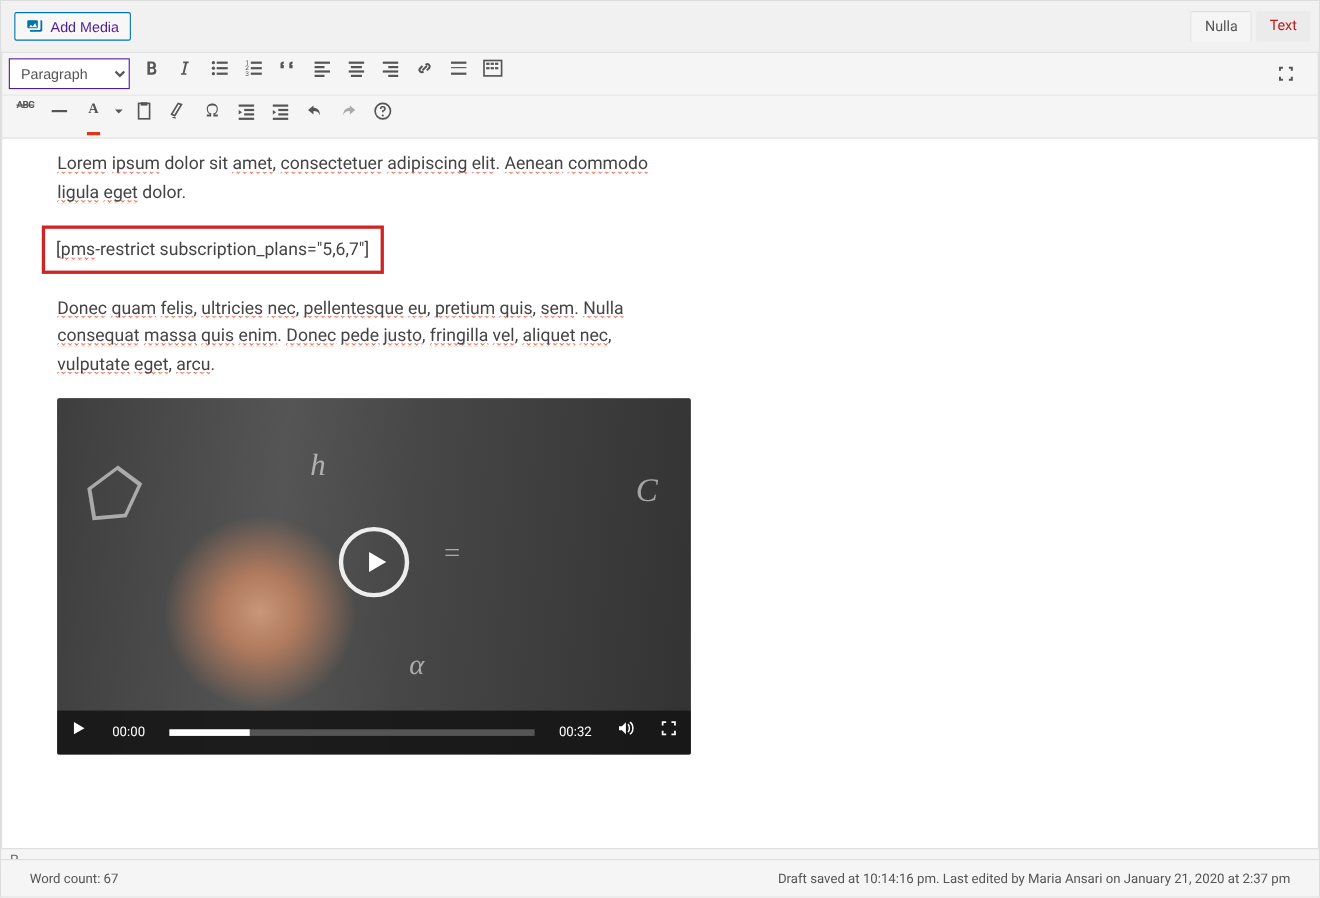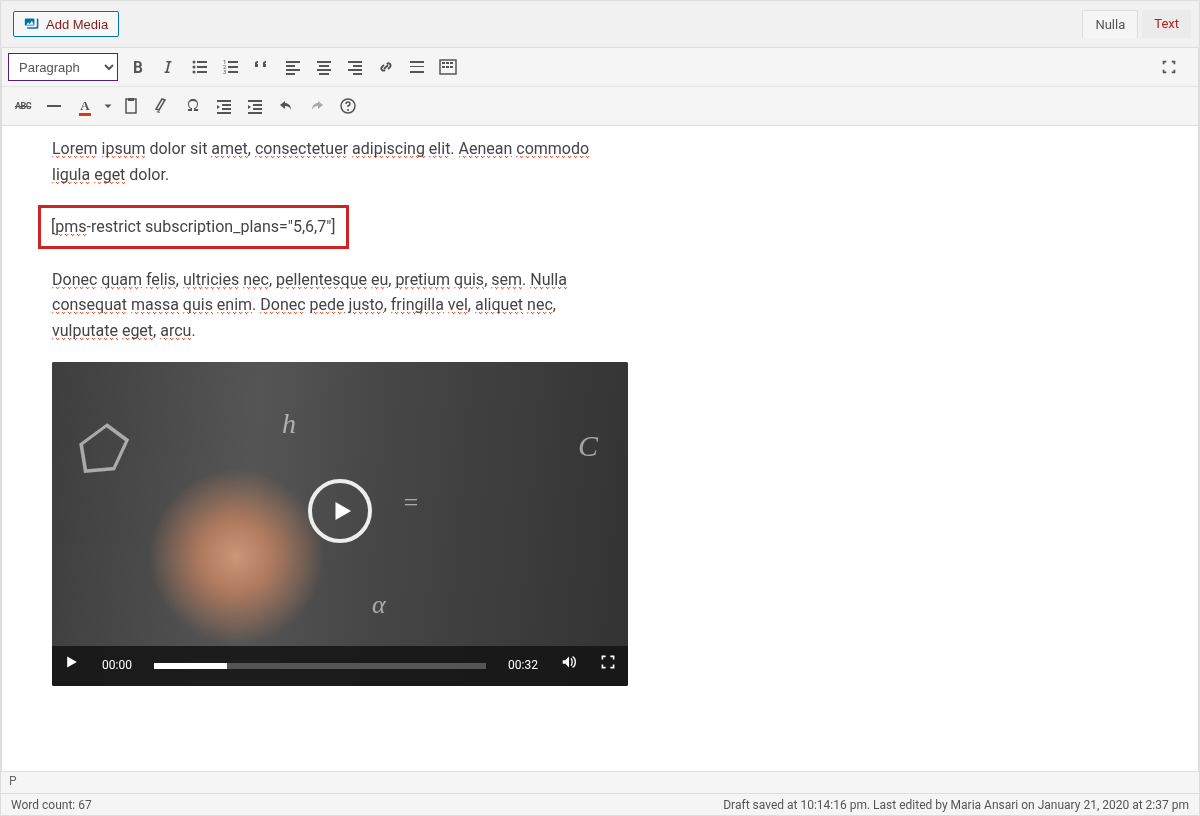--- a/index.html
+++ b/index.html
@@ -1,28 +1,28 @@
 <!DOCTYPE html>
 <html><head>
 <meta charset="utf-8">
 <style>
 *{box-sizing:border-box;margin:0;padding:0}
 body{font-family:-apple-system,BlinkMacSystemFont,"Segoe UI",Roboto,sans-serif;font-size:13px;color:#32373c;background:#f1f1f1}
 .wrap{width:1200px;height:816px;background:#f1f1f1;position:relative;overflow:hidden;border:1px solid #ddd}
 .topbar{height:46px;background:#f1f1f1;display:flex;align-items:center;justify-content:space-between;padding:0 8px 0 12px}
-.add-media{display:inline-flex;align-items:center;gap:6px;background:#f7f7f7;border:1px solid #0073aa;color:#7f1d1d;padding:4px 10px;border-radius:2px;cursor:pointer;font-size:13px}
+.add-media{display:inline-flex;align-items:center;gap:6px;background:#f7f7f7;border:1px solid #0073aa;color:#4c1d95;padding:4px 10px;border-radius:2px;cursor:pointer;font-size:13px}
 .add-media svg{width:16px;height:16px;fill:#0073aa}
 .tabs{display:flex;gap:4px}
 .tab{padding:6px 12px;background:#ebebeb;color:#b91c1c;cursor:pointer;border-radius:2px 2px 0 0;font-size:13px}
 .tab.active{background:#f5f5f5;color:#555;border:1px solid #ddd;border-bottom:none}
 .toolbar{background:#f5f5f5;border:1px solid #ddd;border-bottom:none}
 .tb-row{display:flex;align-items:center;padding:4px 6px;gap:1px}
 .tb-row.first{border-bottom:1px solid #e5e5e5}
 .format-select{width:110px;height:28px;font-size:13px;padding:0 6px;margin-right:4px;border:1px solid #4c1d95;background:#fff;color:#555;cursor:pointer}
-.tb-btn{width:30px;height:30px;display:inline-flex;align-items:center;justify-content:center;color:#555;cursor:pointer;border-radius:2px}
+.tb-btn{width:30px;height:30px;display:inline-flex;justify-content:center;color:#555;cursor:pointer;border-radius:2px}
 .tb-btn svg{width:20px;height:20px;fill:#555}
 .tb-btn.disabled svg{fill:#aaa}
 .tb-btn.disabled{cursor:default}
 .tb-spacer{flex:1}
 .fullscreen-btn{width:30px;height:30px;display:flex;align-items:center;justify-content:center;cursor:pointer;margin-right:8px}
 .fullscreen-btn svg{width:18px;height:18px;fill:#555}
 .editor{background:#fff;border:1px solid #ddd;height:656px;position:relative;overflow:hidden}
 .content{padding:10px 50px;font-size:16px;line-height:1.6;color:#444}
 .content p{margin:0 0 18px}
 .squiggle{border-bottom:2px solid transparent;background-image:linear-gradient(45deg,transparent 65%,#d9381a 80%,transparent 90%),linear-gradient(135deg,transparent 5%,#d9381a 15%,transparent 25%);background-size:6px 3px;background-repeat:repeat-x;background-position:0 100%;padding-bottom:1px}
@@ -34,21 +34,21 @@
 .play-ring svg{width:26px;height:26px;fill:#fff;margin-left:4px}
 .video-controls{position:absolute;left:0;right:0;bottom:0;height:40px;background:rgba(20,20,20,0.88);display:flex;align-items:center;padding:0 12px;gap:22px;color:#fff;font-size:12px}
 .vc-play{cursor:pointer}
 .vc-play svg{width:16px;height:16px;fill:#fff}
 .vc-progress{flex:1;height:6px;background:#555;position:relative;cursor:pointer}
 .vc-progress-bar{position:absolute;left:0;top:0;bottom:0;width:22%;background:#fff}
 .vc-vol svg{width:18px;height:18px;fill:#fff}
 .vc-fs svg{width:16px;height:16px;fill:#fff}
 .cursor{display:inline-block;width:1px;height:18px;background:#222;vertical-align:text-bottom;margin-left:1px}
 .pathbar{position:absolute;left:0;right:0;bottom:22px;height:22px;background:#f5f5f5;border-top:1px solid #ddd;padding:2px 8px;font-size:12px;color:#666;text-transform:uppercase}
-.statusbar{position:absolute;left:0;right:0;bottom:0;height:22px;background:#f5f5f5;border-top:1px solid #ddd;display:flex;justify-content:space-between;align-items:center;padding:0 10px;font-size:12px;color:#555}
+.statusbar{position:absolute;left:0;right:0;bottom:0;height:34px;background:#f5f5f5;border-top:1px solid #ddd;display:flex;justify-content:space-between;align-items:center;padding:0 26px;font-size:12px;color:#555}
 .abc-strike{font-size:9px;text-decoration:line-through;font-weight:bold;letter-spacing:-0.5px}
 .color-a{position:relative;font-weight:bold;font-family:serif}
 .color-a:after{content:"";position:absolute;left:-1px;right:-1px;bottom:-2px;height:3px;background:#d9381a}
 </style>
 </head>
 <body>
 
 <div class="wrap">
   <div class="topbar">
     <button class="add-media">

